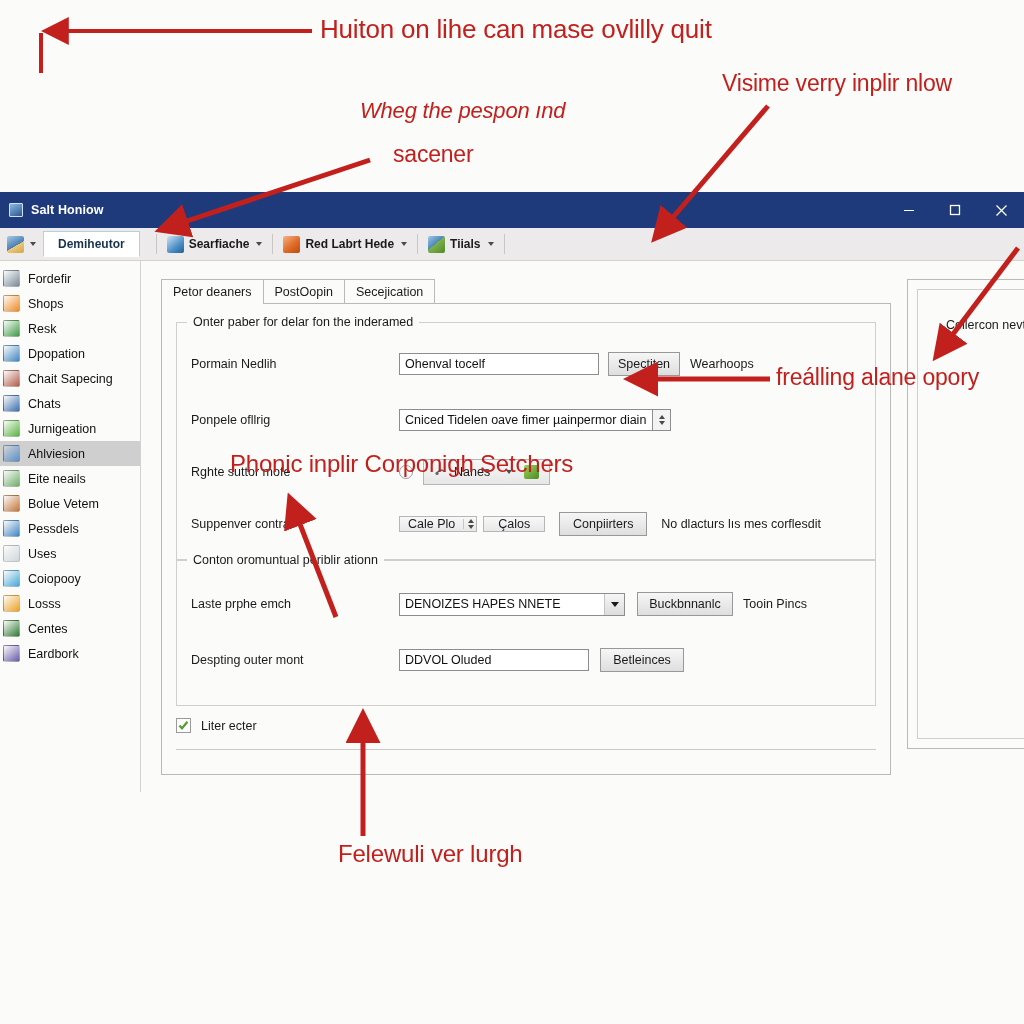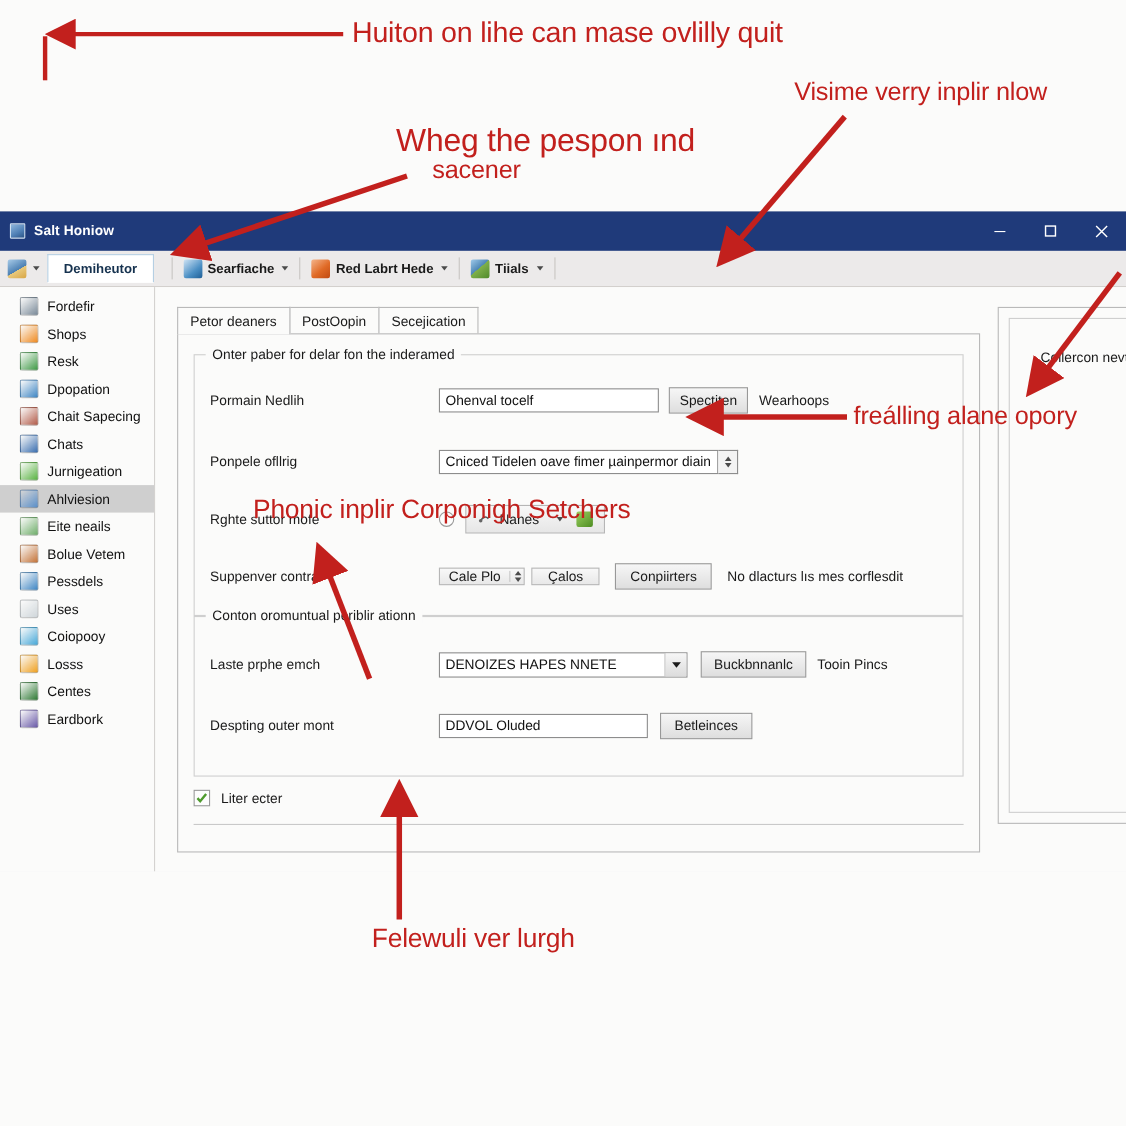--- a/index.html
+++ b/index.html
@@ -83,21 +83,21 @@
   
   #body { display: flex; height: 532px; background: #fbfbfa; }
   #sidebar {
     width: 140px; background: #fbfbfa;
     border-right: 1px solid #d4d2d0;
     padding-top: 5px; font-size: 12.5px; color: #111;
     flex: none;
   }
   .side-item {
     display: flex; align-items: center;
-    height: 25px; padding-left: 18px;
+    height: 25px; padding-left: 3px;
   }
   .side-item.sel { background: #cfcfcf; }
   .side-item .ico {
     width: 15px; height: 15px; margin-right: 8px; flex: none;
     border-radius: 2px;
   }
   .side-item .lbl { white-space: nowrap; font-size: 12.5px; }
 
   
   #main { flex: 1; position: relative; padding: 18px 0 0 20px; }
@@ -494,21 +494,21 @@
     <path d="M1018,248 L938,354" stroke="#c2201d" stroke-width="5" fill="none" marker-end="url(#ah)"></path>
 
     <path d="M336,617 L291,501" stroke="#c2201d" stroke-width="5" fill="none" marker-end="url(#ah)"></path>
 
     <path d="M363,836 L363,717" stroke="#c2201d" stroke-width="5" fill="none" marker-end="url(#ah)"></path>
   </svg>
 
   <div class="anno" style="left:320px; top:14px; font-size:26px;">Huiton on lihe can mase ovlilly quit</div>
 
 
-  <div class="anno" style="left:360px; top:112px; font-size:29px;">Wheg the pespon ınd</div>
+  <div class="anno" style="left:360px; top:98px; font-size:22px;font-style:italic;">Wheg the pespon ınd</div>
   <div class="anno" style="left:393px; top:141px; font-size:23px;">sacener</div>
 
   <div class="anno" style="left:722px; top:70px; font-size:23px;">Visime verry inplir nlow</div>
 
   <div class="anno" style="left:776px; top:364px; font-size:23px;">freálling alane opory</div>
 
   <div class="anno" style="left:230px; top:450px; font-size:24px;">Phonic inplir Corponigh Setchers</div>
 
   <div class="anno" style="left:338px; top:840px; font-size:24px;">Felewuli ver lurgh</div>
 

